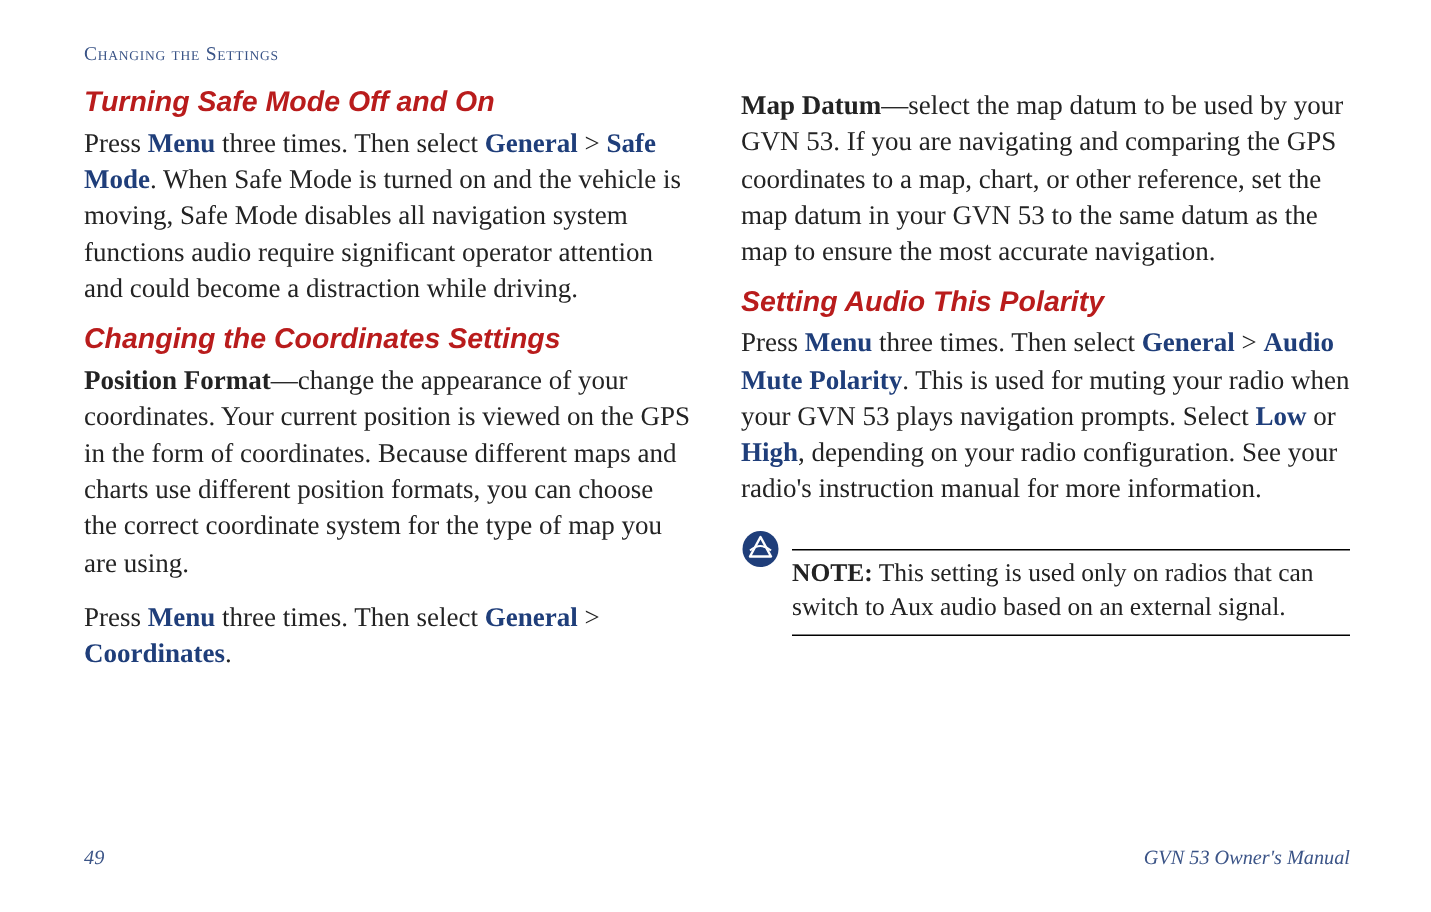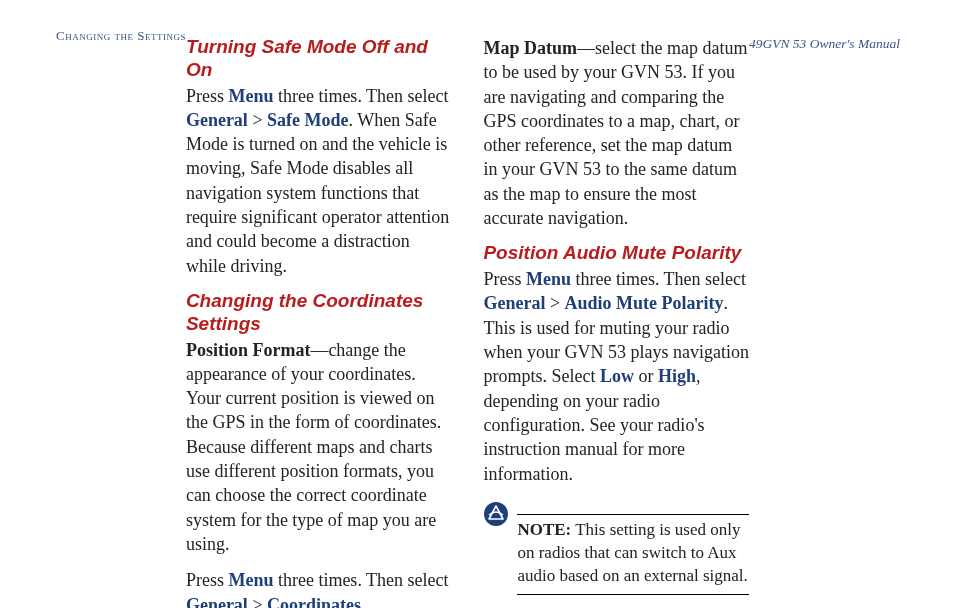--- a/index.html
+++ b/index.html
@@ -10,21 +10,21 @@
     background: #ffffff;
     font-family: "Times New Roman", Times, serif;
     color: #222;
   }
   .page {
     box-sizing: border-box;
     width: 954px;
     height: 608px;
     padding: 28px 54px 28px 56px;
     display: flex;
-    flex-direction: row;
+    flex-direction: column;
   }
   .header {
     font-family: "Times New Roman", Times, serif;
     font-variant: small-caps;
     font-size: 13px;
     color: #3a5487;
     letter-spacing: 0.5px;
     margin-bottom: 6px;
   }
   .columns {
@@ -94,41 +94,41 @@
 <div class="page">
 
   <div class="header">Changing the Settings</div>
 
   <div class="columns">
 
     <div class="col">
 
       <h3>Turning Safe Mode Off and On</h3>
       <p>
-        <span>Press </span><span class="key">Menu</span><span> three times. Then select </span><span class="key">General</span><span> &gt; </span><span class="key">Safe Mode</span><span>. When Safe Mode is turned on and the vehicle is moving, Safe Mode disables all navigation system functions that require significant operator attention and could become a distraction while driving.</span>
+        <span>Press </span><span class="key">Menu</span><span> three times. Then select </span><span class="key">General</span><span> &gt; </span><span class="key">Safe Mode</span><span>. When Safe Mode is turned on and the vehicle is moving, Safe Mode disables all navigation system functions audio require significant operator attention and could become a distraction while driving.</span>
       </p>
 
       <h3>Changing the Coordinates Settings</h3>
       <p>
         <span class="bold">Position Format</span><span>—change the appearance of your coordinates. Your current position is viewed on the GPS in the form of coordinates. Because different maps and charts use different position formats, you can choose the correct coordinate system for the type of map you are using.</span>
       </p>
 
       <p>
         <span>Press </span><span class="key">Menu</span><span> three times. Then select </span><span class="key">General</span><span> &gt; </span><span class="key">Coordinates</span><span>.</span>
       </p>
 
     </div>
 
     <div class="col">
 
       <p style="margin-top:8px">
         <span class="bold">Map Datum</span><span>—select the map datum to be used by your GVN 53. If you are navigating and comparing the GPS coordinates to a map, chart, or other reference, set the map datum in your GVN 53 to the same datum as the map to ensure the most accurate navigation.</span>
       </p>
 
-      <h3>Position Audio Mute Polarity</h3>
+      <h3>Setting Audio This Polarity</h3>
       <p>
         <span>Press </span><span class="key">Menu</span><span> three times. Then select </span><span class="key">General</span><span> &gt; </span><span class="key">Audio Mute Polarity</span><span>. This is used for muting your radio when your GVN 53 plays navigation prompts. Select </span><span class="key">Low</span><span> or </span><span class="key">High</span><span>, depending on your radio configuration. See your radio's instruction manual for more information.</span>
       </p>
 
       <div class="note-block">
         <div class="note-icon">
           <svg width="26" height="26" viewBox="0 0 26 26">
             <circle cx="13" cy="13" r="12" fill="#1f3e7a"></circle>
             <path d="M13 5 L20 18 L6 18 Z" fill="none" stroke="#ffffff" stroke-width="1.6" stroke-linejoin="round"></path>
             <path d="M6 14 Q13 8 20 14" fill="none" stroke="#ffffff" stroke-width="1.4"></path>

